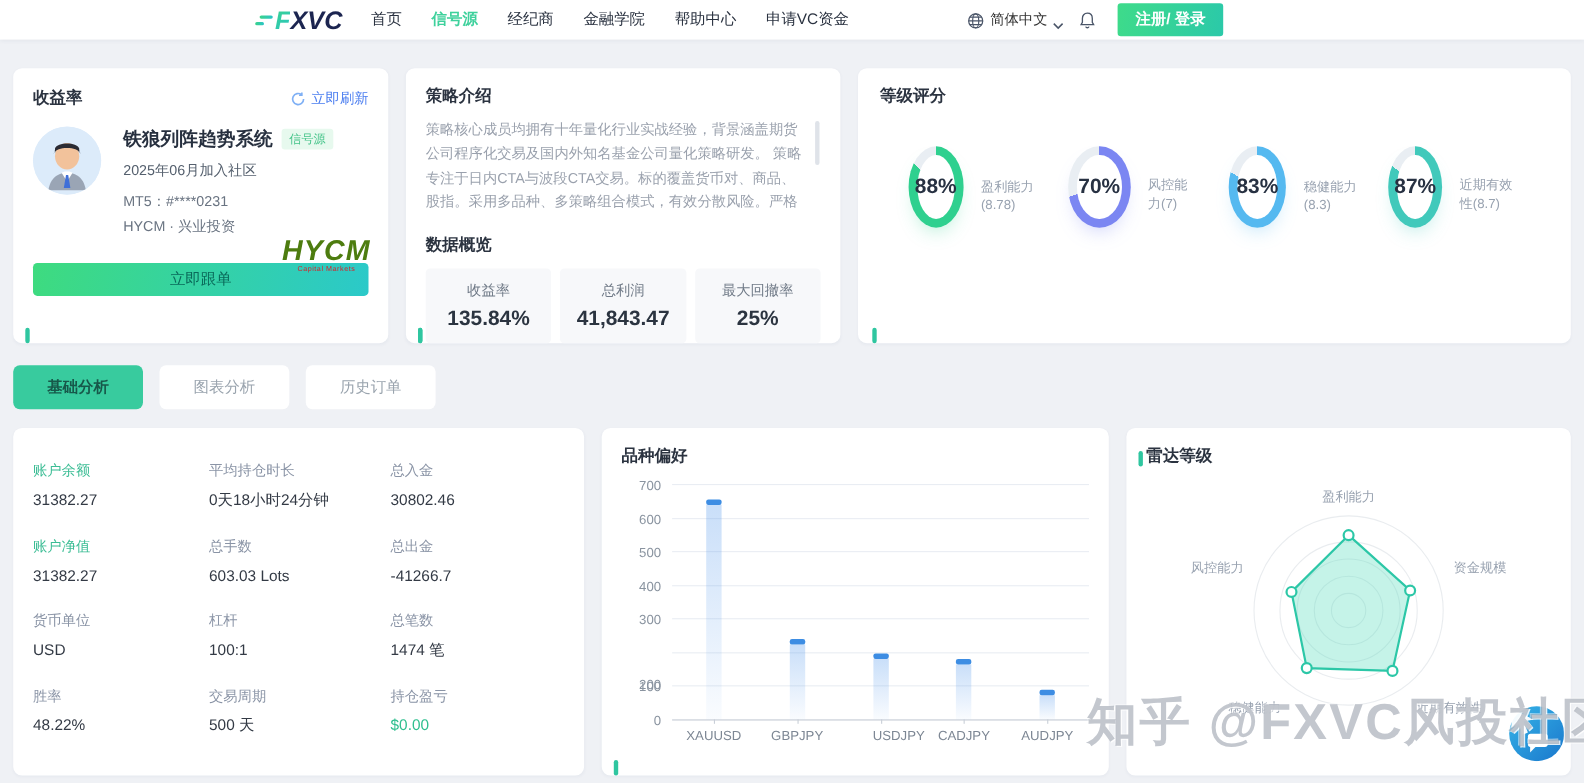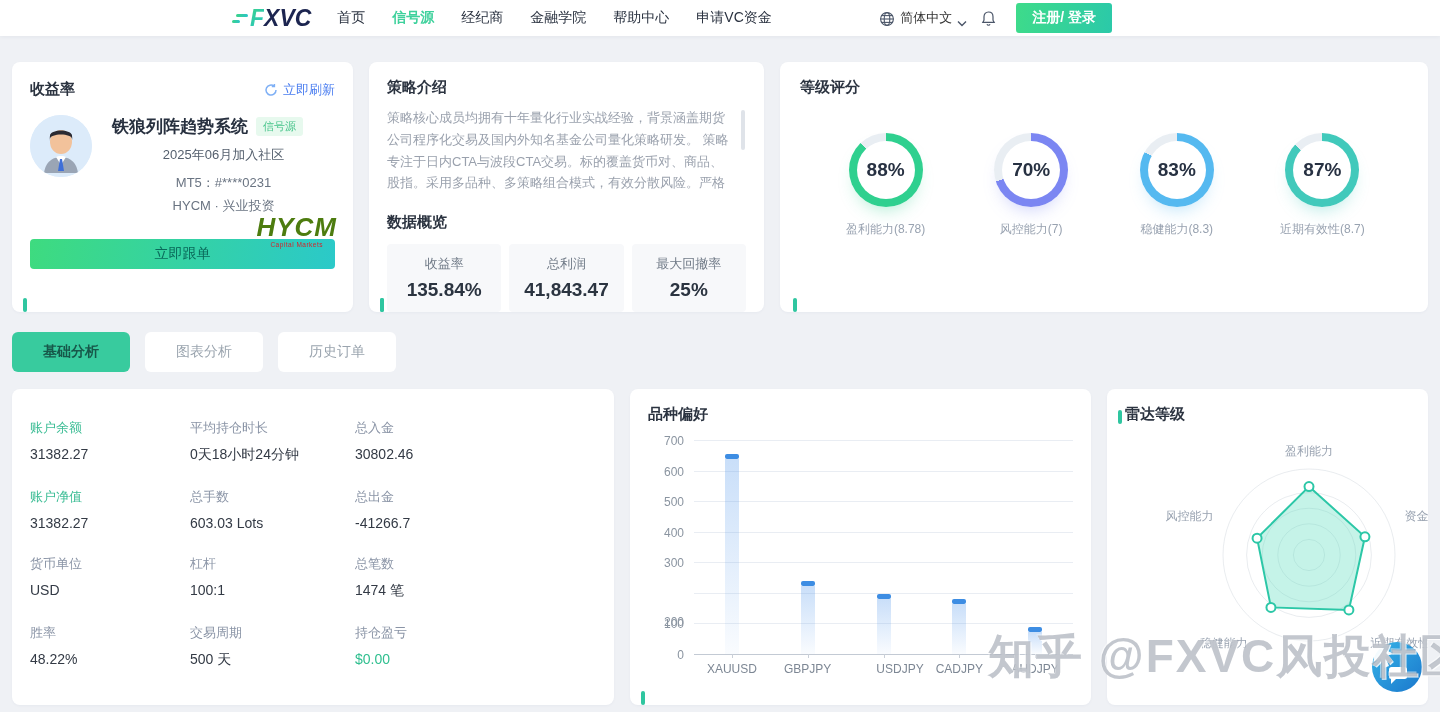--- a/index.html
+++ b/index.html
@@ -30,21 +30,21 @@
   .row2 { margin:17px 12px 0; display:flex; gap:16px; height:316px;}
   .card { background:#fff; border-radius:8px; box-shadow:0 1px 3px rgba(30,50,90,.04); position:relative;}
   .card-title { display:flex; align-items:center; font-size:15px; font-weight:bold; color:#2b3340;}
   .card-title .bar { width:4px; height:14px; border-radius:2px; background:#2fc6a0; margin-right:8px;}
   
   .profile-card { width:341px; padding:18px;}
   .title-row { display:flex; justify-content:space-between; align-items:center;}
   .refresh { display:flex; align-items:center; gap:5px; font-size:13px; color:#4a7df0; cursor:pointer;}
   .profile-row { display:flex; margin-top:16px;}
   .avatar { width:62px; height:62px; border-radius:50%; overflow:hidden; flex:none; background:#dcebfa;}
-  .p-info { margin-left:20px; flex:1;text-align:center;}
+  .p-info { margin-left:20px; flex:1;}
   .name-row { display:flex; align-items:center;}
   .p-name { font-size:17px; font-weight:bold; color:#27303f;}
   .p-badge { margin-left:8px; font-size:11px; color:#46c48a; background:#e7f9ee; padding:2px 7px; border-radius:3px;}
   .p-joined { font-size:13px; color:#55606e; margin-top:8px;}
   .p-account { font-size:13px; color:#6a7482; margin-top:10px;}
   .p-broker { font-size:13px; color:#6a7482; margin-top:5px;}
   .hycm { position:absolute; right:16px; top:152px; text-align:center; line-height:1;}
   .hycm-main { color:#4d7c0f; font-weight:800; font-size:26px; letter-spacing:1px; font-style:italic;}
   .hycm-sub { color:#d5232b; font-size:6.5px; letter-spacing:.5px; margin-top:2px;}
   .follow-btn { display:block; width:100%; margin-top:24px; height:30px; border:none; border-radius:4px;
@@ -56,32 +56,32 @@
   .mini-scrollbar { position:absolute; right:1px; top:3px; width:4px; height:40px; border-radius:2px; background:#dfe3e9;}
   .overview-title { margin-top:16px;}
   .metrics-row { display:flex; gap:8px; margin-top:12px;}
   .metric-box { flex:1; background:#f7f8fa; border-radius:4px; height:68px;
     display:flex; flex-direction:column; align-items:center; justify-content:center;}
   .metric-label { font-size:13px; color:#707a87;}
   .metric-value { font-size:19px; font-weight:bold; color:#2b3440; margin-top:6px;}
   
   .rating-card { flex:1; padding:16px 20px;}
   .gauges-row { display:flex; justify-content:space-evenly; margin-top:36px;}
-  .gauge-box { display:flex; flex-direction:column; align-items:center; width:120px;}
+  .gauge-box { display:flex; flex-direction:row; align-items:center; width:120px;gap:16px;}
   .ring { width:74px; height:74px; border-radius:50%; position:relative;}
   .ring-hole { position:absolute; inset:8px; border-radius:50%; background:#fff;
     display:flex; align-items:center; justify-content:center; font-size:19px; font-weight:bold; color:#273142;}
   .gauge-label { margin-top:14px; font-size:12px; color:#98a2b0;}
   
   .tabs-row { margin:20px 12px 0; display:flex; gap:15px;}
   .tab { height:40px; padding:0 31px; display:flex; align-items:center; border-radius:6px;
     background:#fff; color:#9aa4ae; font-size:14px; cursor:pointer;}
   .tab.active { background:#38cb9e; color:#17584a; font-weight:bold;}
   
-  .stats-card { width:602px; padding:30px 18px 0;}
+  .stats-card { width:519px; padding:30px 18px 0;}
   .stats-grid { display:grid; grid-template-columns:160px 165px 1fr; row-gap:24px;}
   .stat-label { font-size:13px; color:#8a94a6;}
   .stat-label.accent { color:#3cbd95;}
   .stat-value { font-size:14px; color:#333a45; margin-top:9px;}
   .stat-value.accent { color:#2fbf8f;}
   
   .barchart-card { width:461px; padding:16px 18px;}
   .plot-wrap { position:relative; margin-top:16px; margin-left:46px; height:214px; width:379px;}
   .gridline { position:absolute; left:0; right:0; height:1px; background:#e9edf3;}
   .gridline.zero { background:#c3cad4;}

